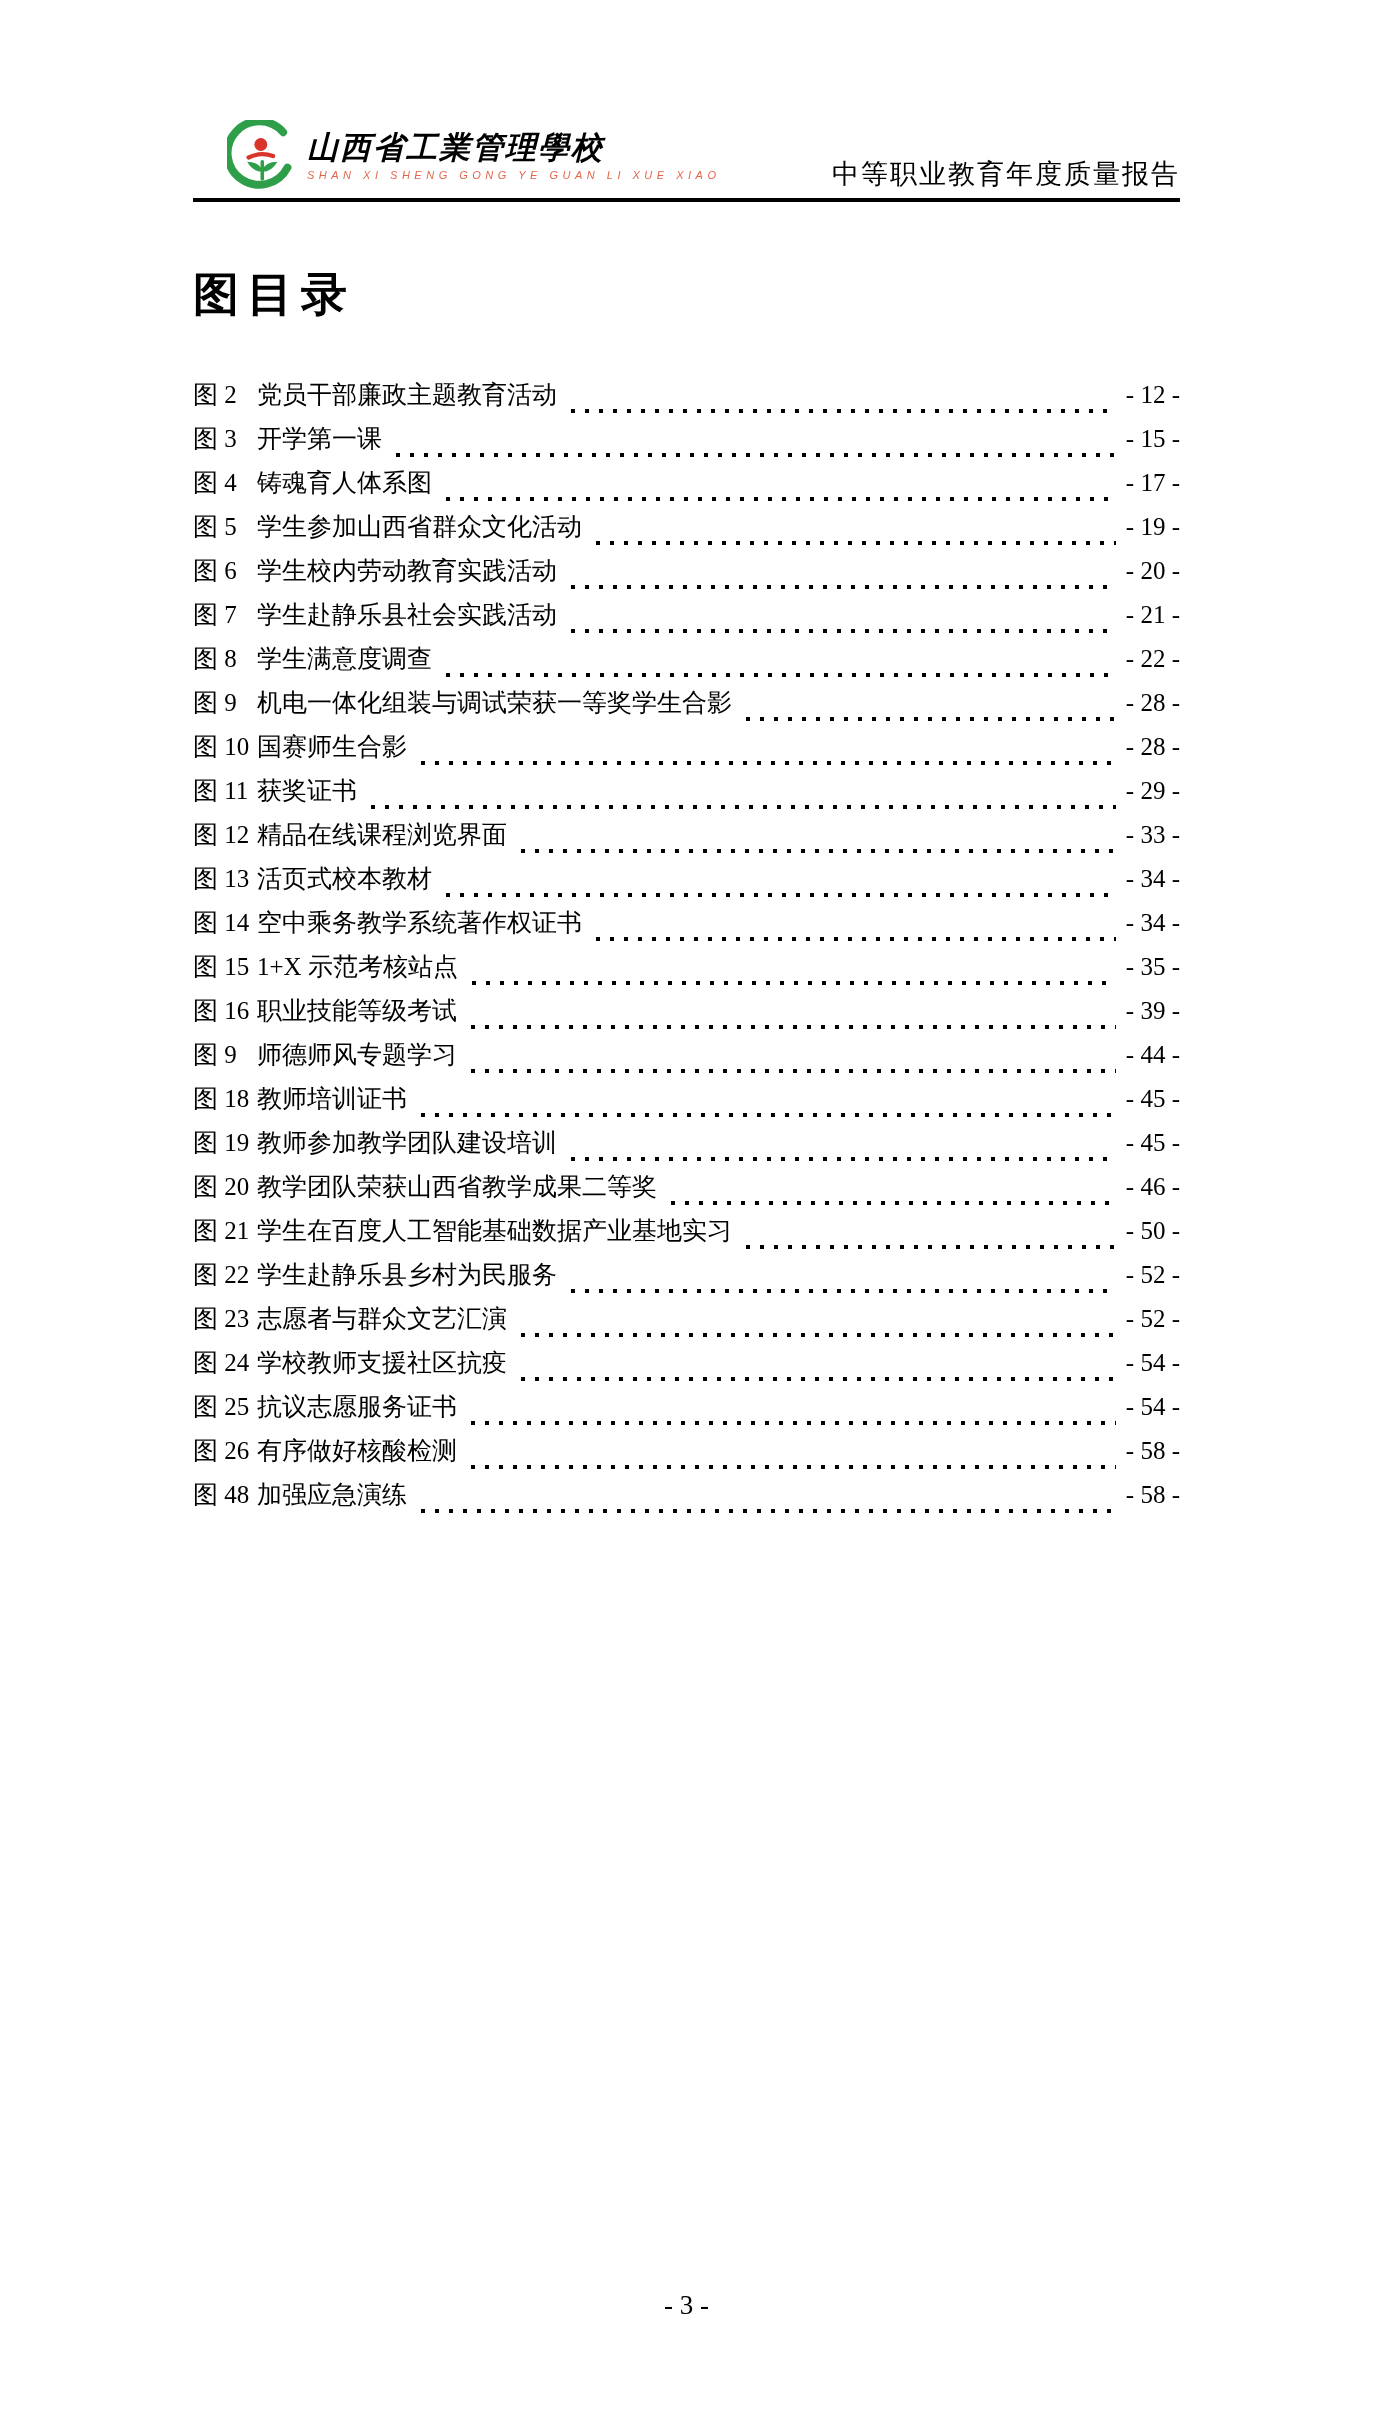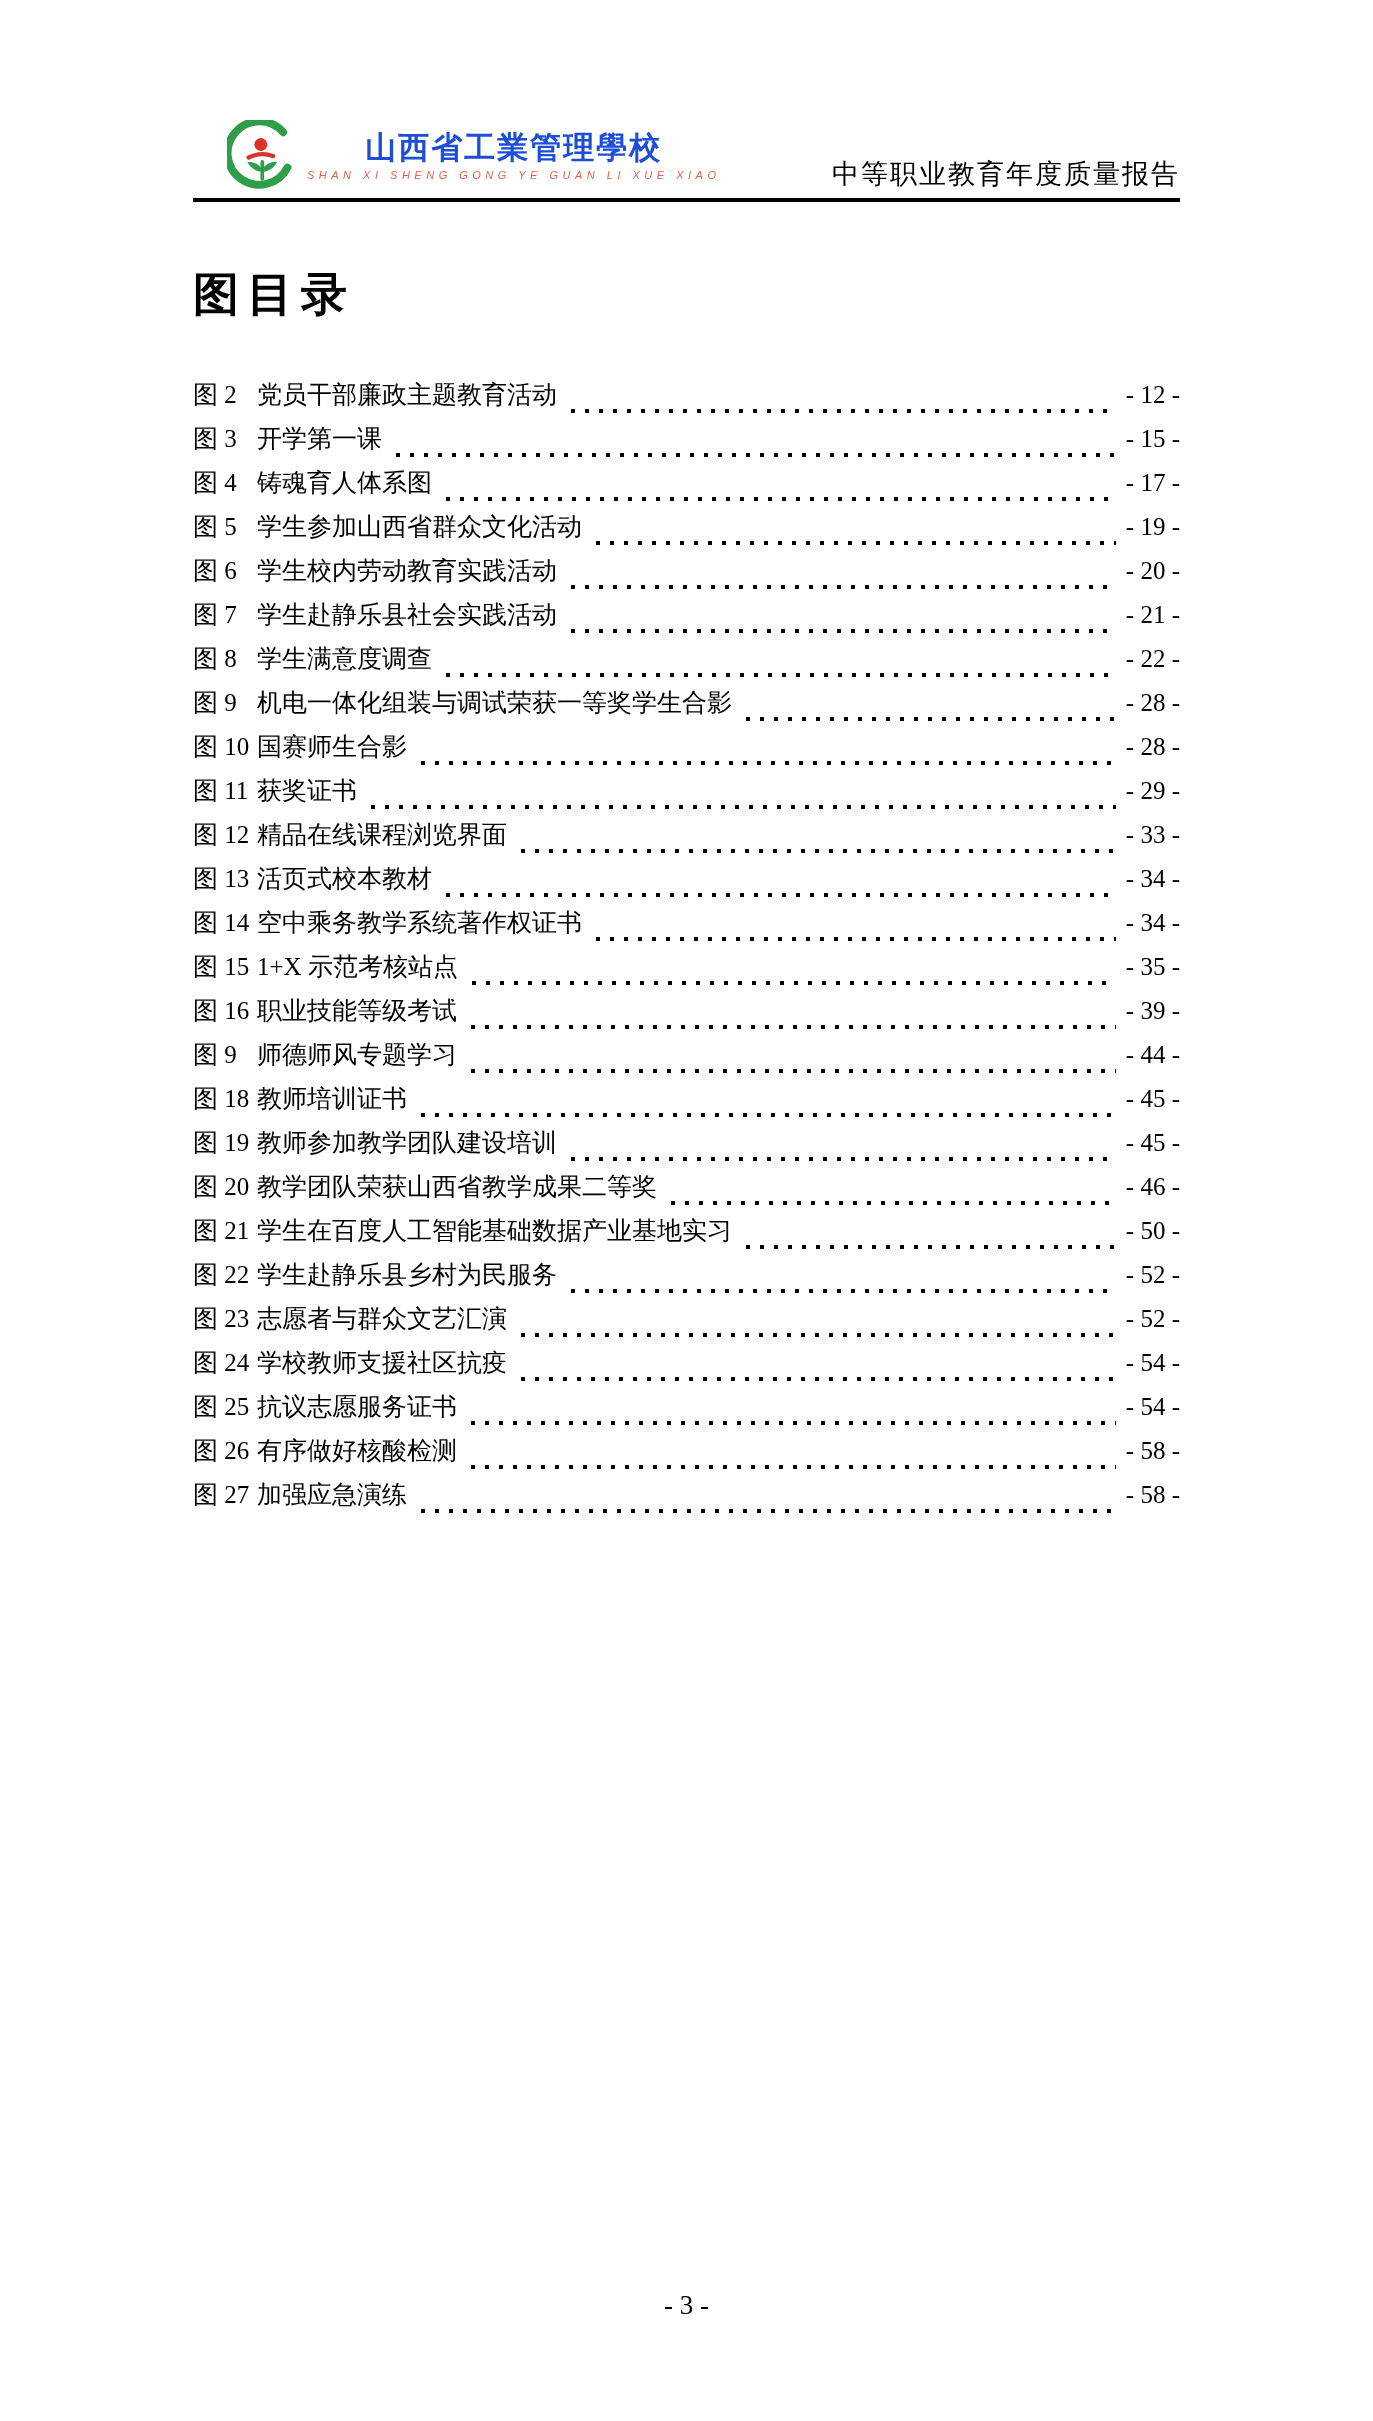--- a/index.html
+++ b/index.html
@@ -19,24 +19,24 @@
   .header {
     display: flex; justify-content: space-between; align-items: flex-end;
     padding-top: 120px;
     border-bottom: 4px solid #000;
     padding-bottom: 6px;
   }
   .logo-block { display: flex; align-items: center; margin-left: 34px; }
   .logo-mark { width: 72px; height: 72px; flex: 0 0 auto; margin-right: 8px; }
   .logo-text { display: flex; flex-direction: column; }
   .school-name {
-    font-size: 31px; font-weight: bold; color: #1d4ed8;
+    font-size: 31px; font-weight: bold; color: #000000;
     letter-spacing: 2px; line-height: 1.1;
     font-family: "Liberation Serif", "DejaVu Serif", serif;
-    text-align: center;
+    font-style: italic;
   }
   .school-pinyin {
     font-size: 11px; color: #e2654b; letter-spacing: 4.5px;
     margin-top: 3px;
     font-family: "Liberation Sans", "DejaVu Sans", sans-serif;
     font-style: italic;
   }
   .report-title {
     font-size: 27px; color: #000; letter-spacing: 2px;
     white-space: nowrap;
@@ -254,21 +254,21 @@
         <span class="toc-leader"></span>
         <span class="toc-page">- 54 -</span>
       </li>
       <li class="toc-row">
         <span class="toc-label">图 26</span>
         <span class="toc-title">有序做好核酸检测</span>
         <span class="toc-leader"></span>
         <span class="toc-page">- 58 -</span>
       </li>
       <li class="toc-row">
-        <span class="toc-label">图 27</span>
+        <span class="toc-label">图 48</span>
         <span class="toc-title">加强应急演练</span>
         <span class="toc-leader"></span>
         <span class="toc-page">- 58 -</span>
       </li>
     </ol>
 
   <div class="footer">- 3 -</div>
 
 </div>
 

